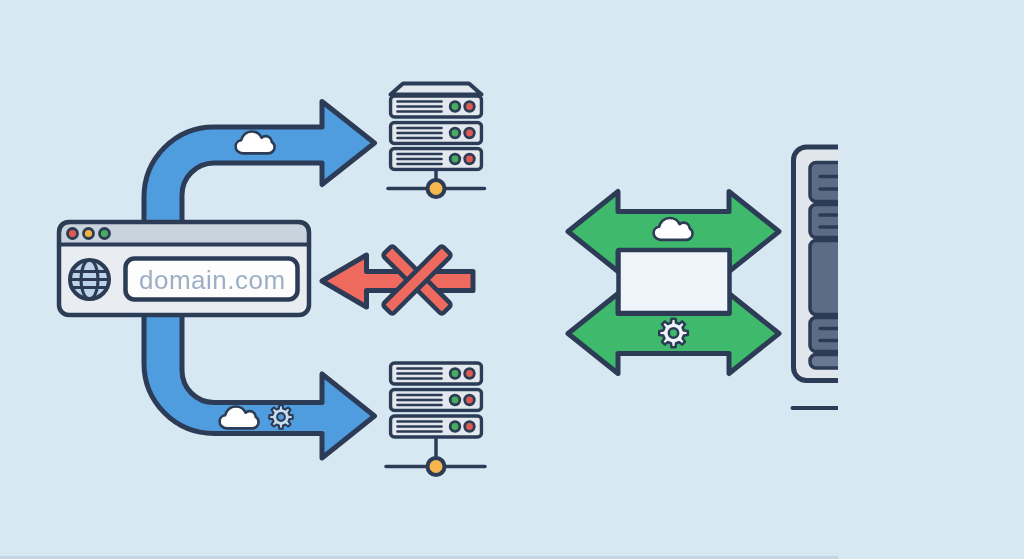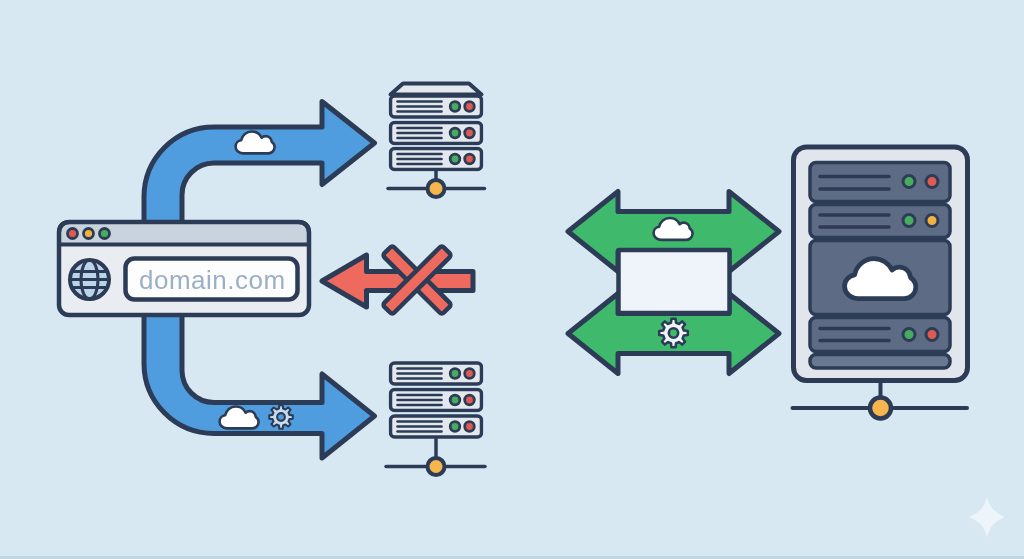--- a/index.html
+++ b/index.html
@@ -20,21 +20,21 @@
     --slate2:#697890;
     --panelline:#2c3a55;
     --dotgreen:#46ad5f;
     --dotred:#e05a50;
     --dotyellow:#f2b33e;
     --box:#eef4f9;
     --strip:#c3d6e4;
   }
   html,body{margin:0;padding:0;}
   body{background:var(--bg);font-family:"Liberation Sans",sans-serif;}
-  .stage{position:relative;width:1024px;height:559px;overflow:hidden;background:var(--bg);}
+  .stage{position:relative;width:838px;height:559px;overflow:hidden;background:var(--bg);}
   svg{display:block;}
   .sN{stroke:var(--navy);stroke-linejoin:round;stroke-linecap:round;}
   .sL{stroke:var(--panelline);stroke-linejoin:round;stroke-linecap:round;}
   .w26{stroke-width:2.6}.w28{stroke-width:2.8}.w3{stroke-width:3}.w35{stroke-width:3.5}
   .w4{stroke-width:4}.w45{stroke-width:4.5}.w5{stroke-width:5}
   .f-none{fill:none}
   .f-white{fill:#ffffff}
   .f-unit{fill:var(--unit)}
   .f-shell{fill:var(--shell)}
   .f-slate{fill:var(--slate)}

